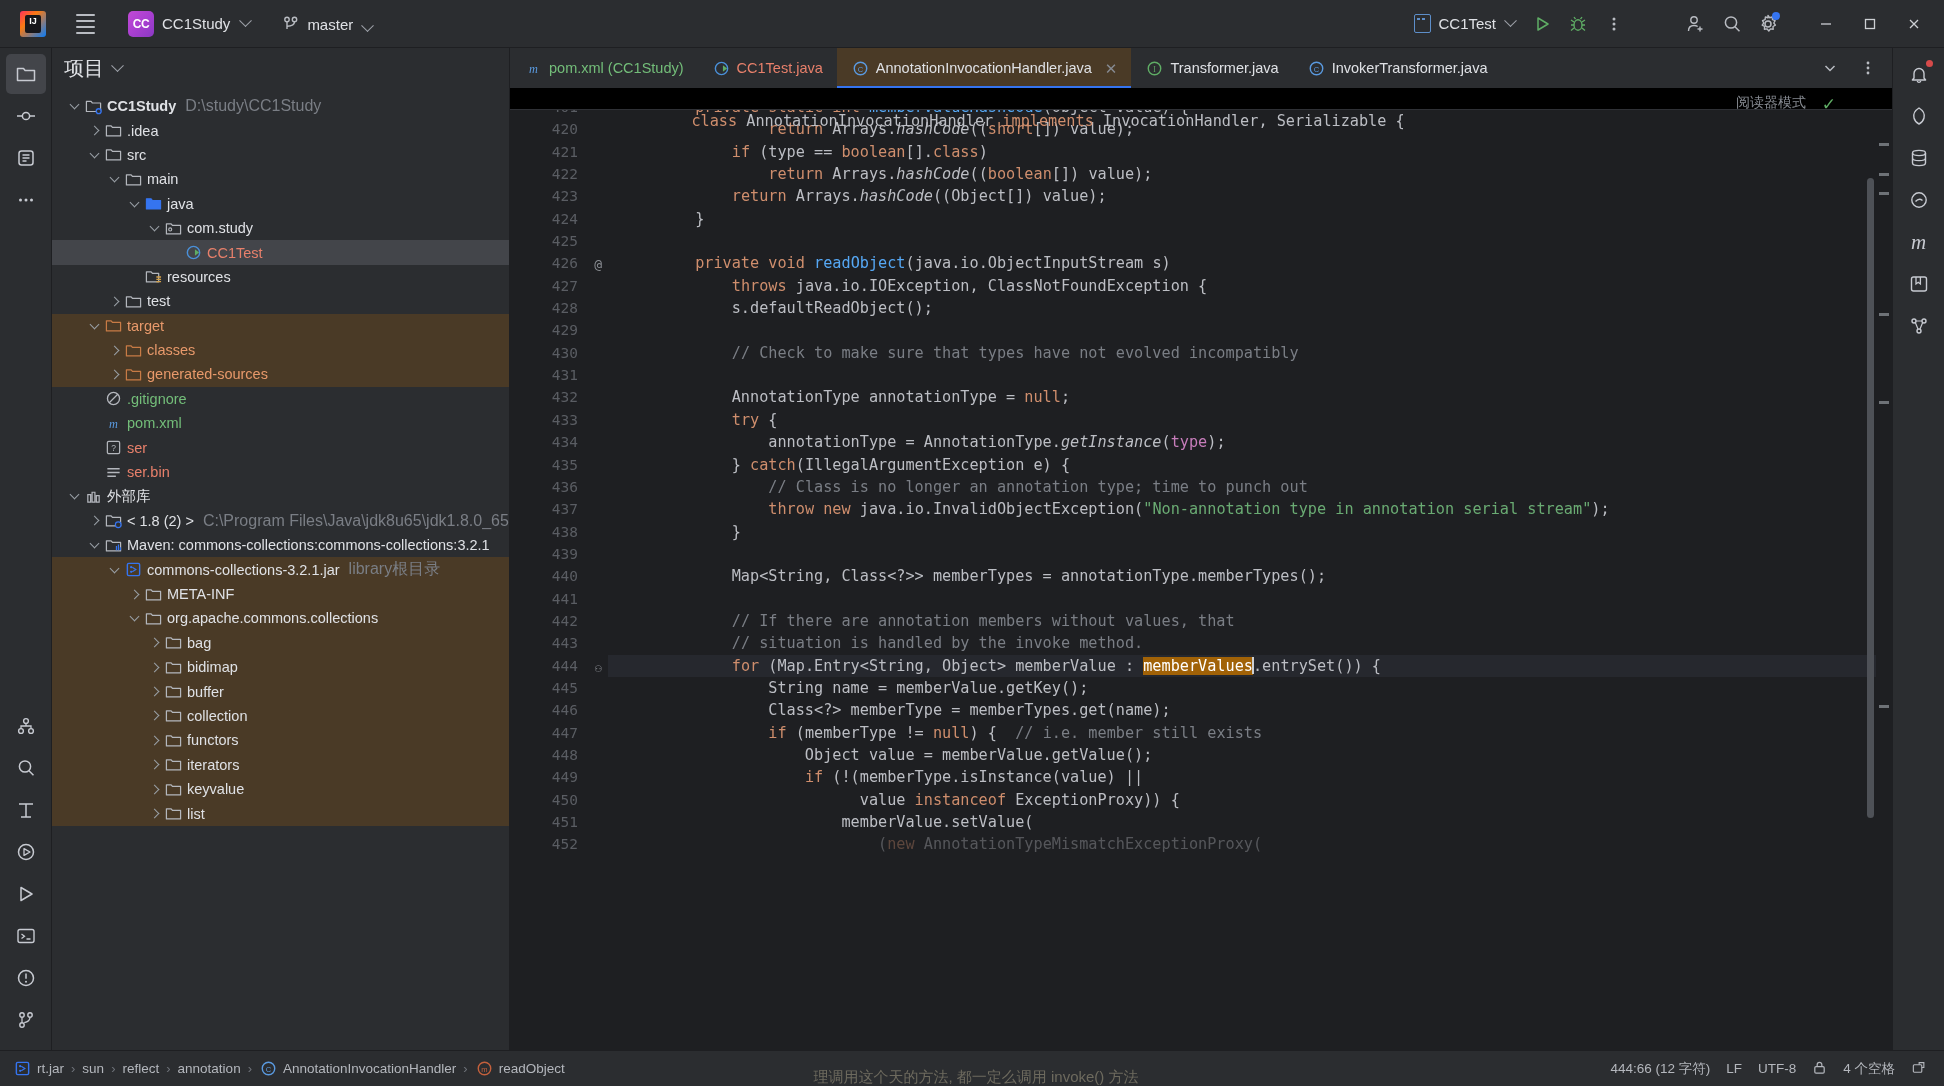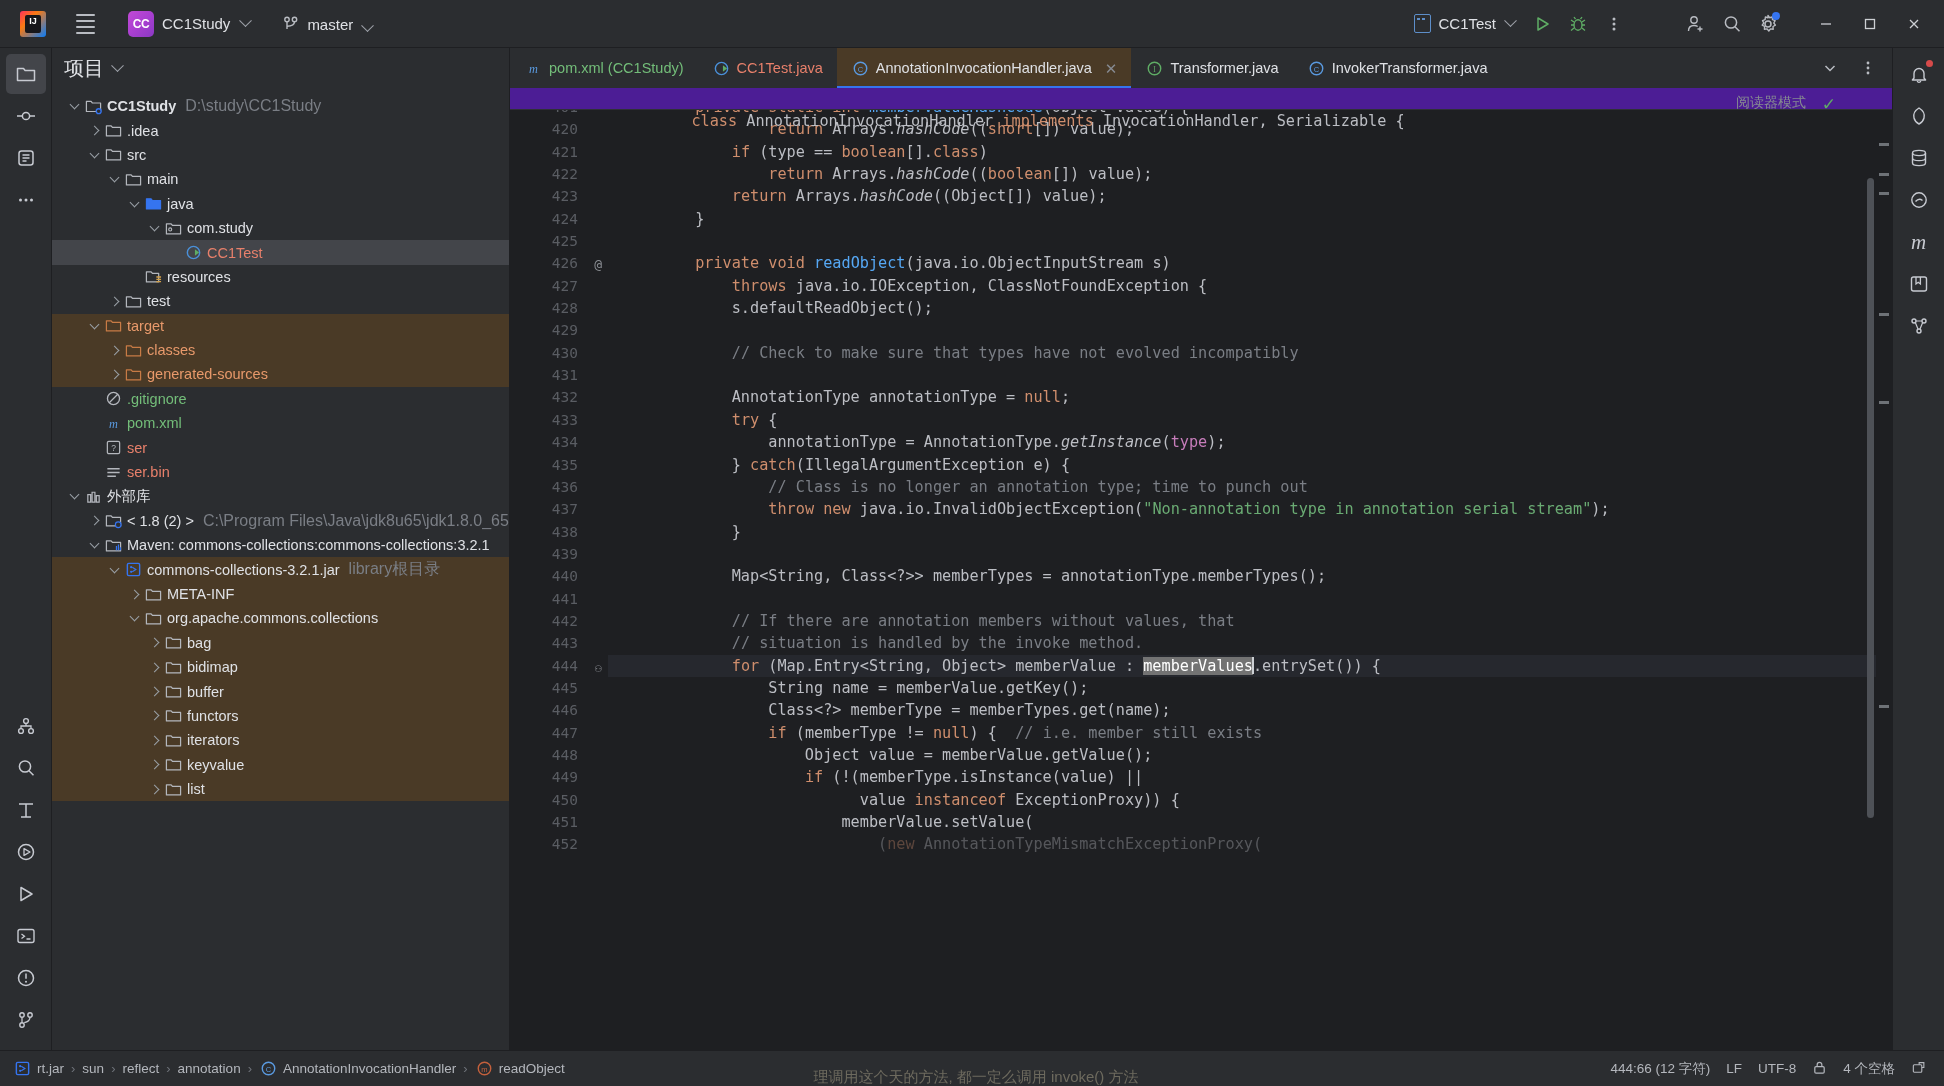--- a/index.html
+++ b/index.html
@@ -99,33 +99,33 @@
   .editor { flex:1; display:flex; min-height:0; position:relative; background:#1e1f22; }
   .gutter { width:76px; min-width:76px; text-align:right; padding-top:8px; color:#5a5d63;
             font-family:"DejaVu Sans Mono", monospace; font-size:14.5px; background:#1e1f22; user-select:none;}
   .gline { height:22.35px; line-height:22.35px; padding-right:8px; position:relative; }
   .gmark { position:absolute; right:-16px; top:2px; font-size:13px; color:#8a8d93; }
   .fold-col { width:22px; min-width:22px; background:#1e1f22; padding-top:8px; }
   .code { flex:1; padding-top:8px; font-family:"DejaVu Sans Mono", monospace; font-size:15.2px;
           line-height:22.35px; white-space:pre; overflow:hidden; color:#bcbec4; position:relative;}
   .cline { height:22.35px; padding-left:14px; }
   .cline.caretline { background:#26282e; }
-  .sticky { position:absolute; top:0; left:0; right:0; height:22.35px; background:#4c1d95; z-index:5;
+  .sticky { position:absolute; top:0; left:0; right:0; height:22.35px; background:#000000; z-index:5;
             padding-left:90px; font-family:"DejaVu Sans Mono", monospace; font-size:15.2px; line-height:22.35px;
             white-space:pre; border-bottom:1px solid #2f3136; }
 
   
   .kw { color:#cf8e6d; }
   .str { color:#6aab73; }
   .cmt { color:#7a7e85; }
   .fn { color:#56a8f5; }
   .stm { color:#bcbec4; font-style:italic; }
   .param { color:#c77dbb; }
   .id { color:#bcbec4; }
-  .sel { background:#737373; color:#ffffff; }
+  .sel { background:#a16207; color:#ffffff; }
   .caret { display:inline-block; width:2px; height:17px; background:#cdd0d4; vertical-align:-3px; margin:0 -1px; }
 
   
   .reader-chip { position:absolute; top:6px; right:86px; font-size:14px; color:#868a91; z-index:6; cursor:pointer;}
   .ok-check { position:absolute; top:6px; right:56px; color:#5fad65; font-size:17px; z-index:6; }
   .err-stripe { position:absolute; right:0; top:0; bottom:0; width:16px; background:#1e1f22; z-index:4; }
   .stripe-mark { position:absolute; right:3px; width:10px; height:2.5px; background:#6e7277; }
   .scroll-thumb { position:absolute; right:18px; width:7px; border-radius:4px; background:#4e5157; z-index:5;}
 
   
@@ -561,20 +561,29 @@
             <span class="tlabel" style="color:#dfe1e5; font-weight:400">bidimap</span>
           </div>
           <div class="trow excluded" style="padding-left: 94px;">
             <span class="arrow right">
               <i></i>
             </span>
             <svg class="ficon" viewBox="0 0 18 18">
               <path d="M1.5 4 h5 l1.4 1.8 h8.6 v9 h-15 Z" fill="none" stroke="#b4b7bd" stroke-width="1.3" stroke-linejoin="round"></path>
             </svg>
             <span class="tlabel" style="color:#dfe1e5; font-weight:400">buffer</span>
+          </div>
+          <div class="trow excluded" style="padding-left: 94px;">
+            <span class="arrow right">
+              <i></i>
+            </span>
+            <svg class="ficon" viewBox="0 0 18 18">
+              <path d="M1.5 4 h5 l1.4 1.8 h8.6 v9 h-15 Z" fill="none" stroke="#b4b7bd" stroke-width="1.3" stroke-linejoin="round"></path>
+            </svg>
+            <span class="tlabel" style="color:#dfe1e5; font-weight:400">collection</span>
           </div>
           <div class="trow excluded" style="padding-left: 94px;">
             <span class="arrow right">
               <i></i>
             </span>
             <svg class="ficon" viewBox="0 0 18 18">
               <path d="M1.5 4 h5 l1.4 1.8 h8.6 v9 h-15 Z" fill="none" stroke="#b4b7bd" stroke-width="1.3" stroke-linejoin="round"></path>
             </svg>
             <span class="tlabel" style="color:#dfe1e5; font-weight:400">functors</span>
           </div>

